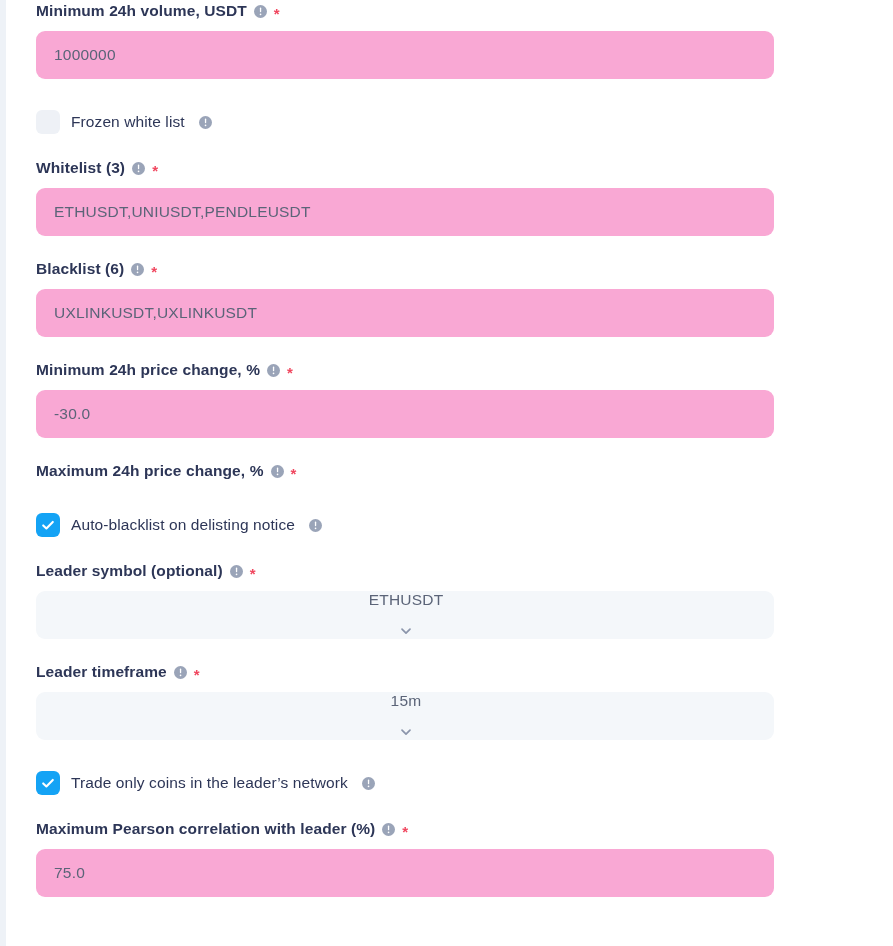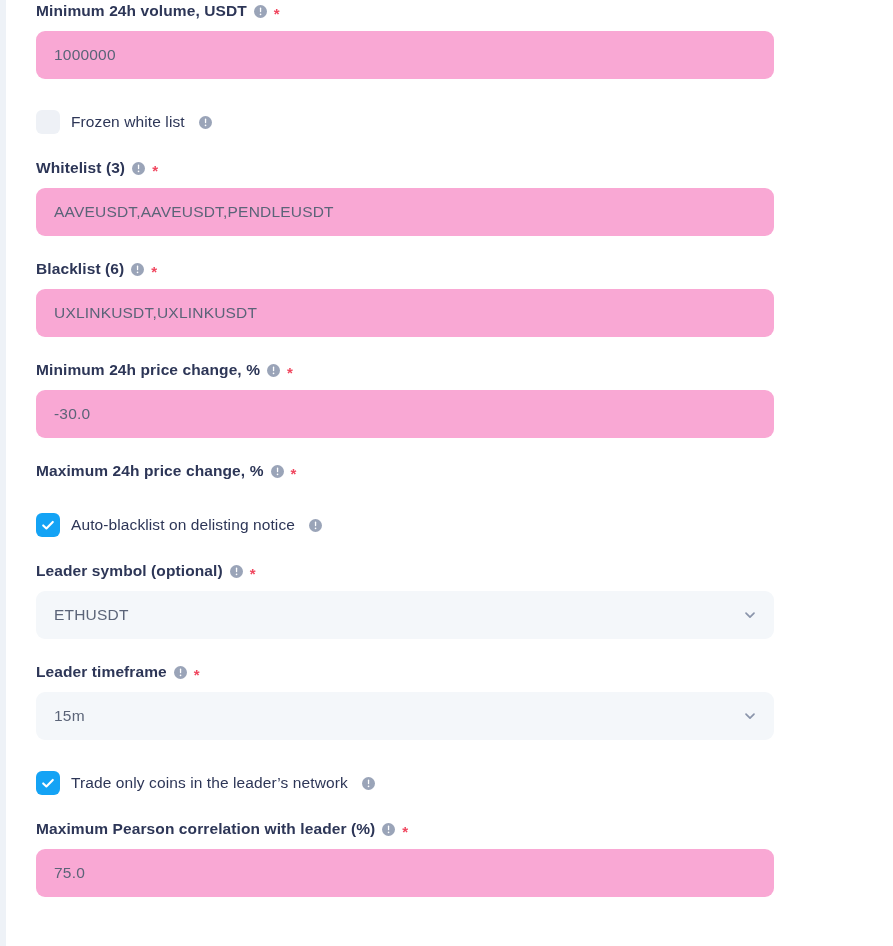--- a/index.html
+++ b/index.html
@@ -103,20 +103,21 @@
 
   .select-box {
     margin-top: 9px;
     height: 48px;
     background: #f4f7fa;
     border-radius: 9px;
     display: flex;
     align-items: center;
     justify-content: space-between;
     padding: 0 16px 0 18px;
+    flex-direction: column;
   }
   .chevron {
     width: 16px;
     height: 16px;
     flex: 0 0 16px;
     color: #8b95ab;
   }
   .chevron svg { display: block; }
 
   
@@ -198,21 +199,21 @@
         <span class="label-text">Whitelist (3)</span>
         <span class="info-icon" title="info">
           <svg width="13" height="13" viewBox="0 0 13 13">
               <rect x="5.9" y="2.6" width="1.3" height="4.6" rx="0.6" fill="#ffffff"></rect>
               <circle cx="6.55" cy="9.3" r="0.85" fill="#ffffff"></circle>
             </svg>
         </span>
         <span class="req-star">*</span>
       </div>
       <div class="input-box">
-        <span class="input-value">AAVEUSDT,AAVEUSDT,PENDLEUSDT</span>
+        <span class="input-value">ETHUSDT,UNIUSDT,PENDLEUSDT</span>
       </div>
     </div>
 
     <div class="gap-md"></div>
 
     <div class="field">
       <div class="label-row">
         <span class="label-text">Blacklist (6)</span>
         <span class="info-icon" title="info">
           <svg width="13" height="13" viewBox="0 0 13 13">

